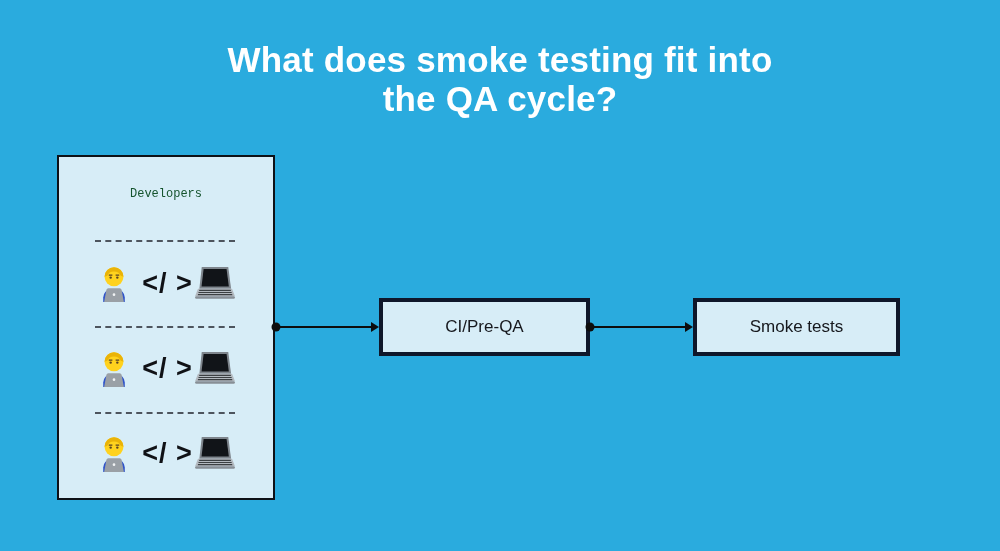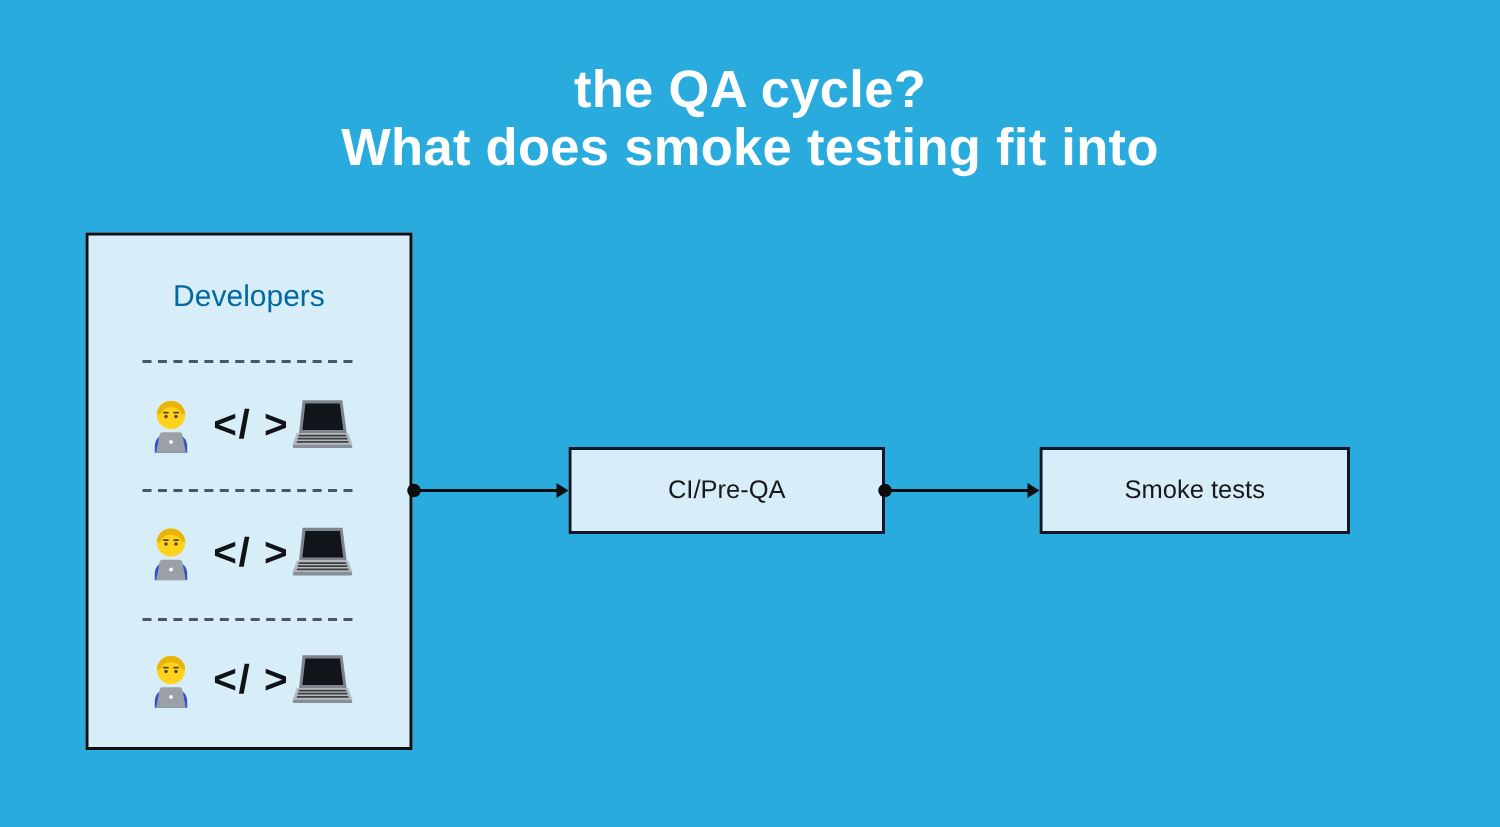--- a/index.html
+++ b/index.html
@@ -41,22 +41,23 @@
     background: #d7edf7;
     border: 2px solid #0d1117;
     box-sizing: border-box;
   }
   .dev-label {
     position: absolute;
     top: 30px;
     left: 0;
     width: 100%;
     text-align: center;
-    font-size: 20px;
-    color: #0369a1;
+    font-size: 12px;
+    color: #14532d;
+    font-family: Liberation Mono, monospace;
   }
   .dash {
     position: absolute;
     left: 36px;
     right: 38px;
     height: 0;
     border-top: 2px dashed #4d555e;
   }
   .dash.d1 { top: 83px; }
   .dash.d2 { top: 169px; }
@@ -85,21 +86,21 @@
     letter-spacing: 1px;
   }
   .emoji-svg { display: block; }
 
   
   .node {
     position: absolute;
     top: 298px;
     height: 58px;
     background: #d7edf7;
-    border: 2px solid #0f172a;
+    border: 4px solid #0f172a;
     box-sizing: border-box;
     display: flex;
     align-items: center;
     justify-content: center;
     font-size: 17px;
     color: #16181d;
   }
   .node.ci    { left: 379px; width: 211px; }
   .node.smoke { left: 693px; width: 207px; text-align: right; }
 
@@ -112,22 +113,22 @@
   }
   .arrow.a1 { left: 270px; }
   .arrow.a2 { left: 584px; }
 </style>
 </head>
 <body>
 
 <div class="canvas">
 
   <header class="title">
+    <div>What does smoke testing fit into</div>
     <div>the QA cycle?</div>
-    <div>What does smoke testing fit into</div>
   </header>
 
   <section class="dev-box">
     <div class="dev-label">Developers</div>
 
     <div class="dash d1"></div>
     <div class="dash d2"></div>
     <div class="dash d3"></div>
 
     <div class="dev-row r1">

